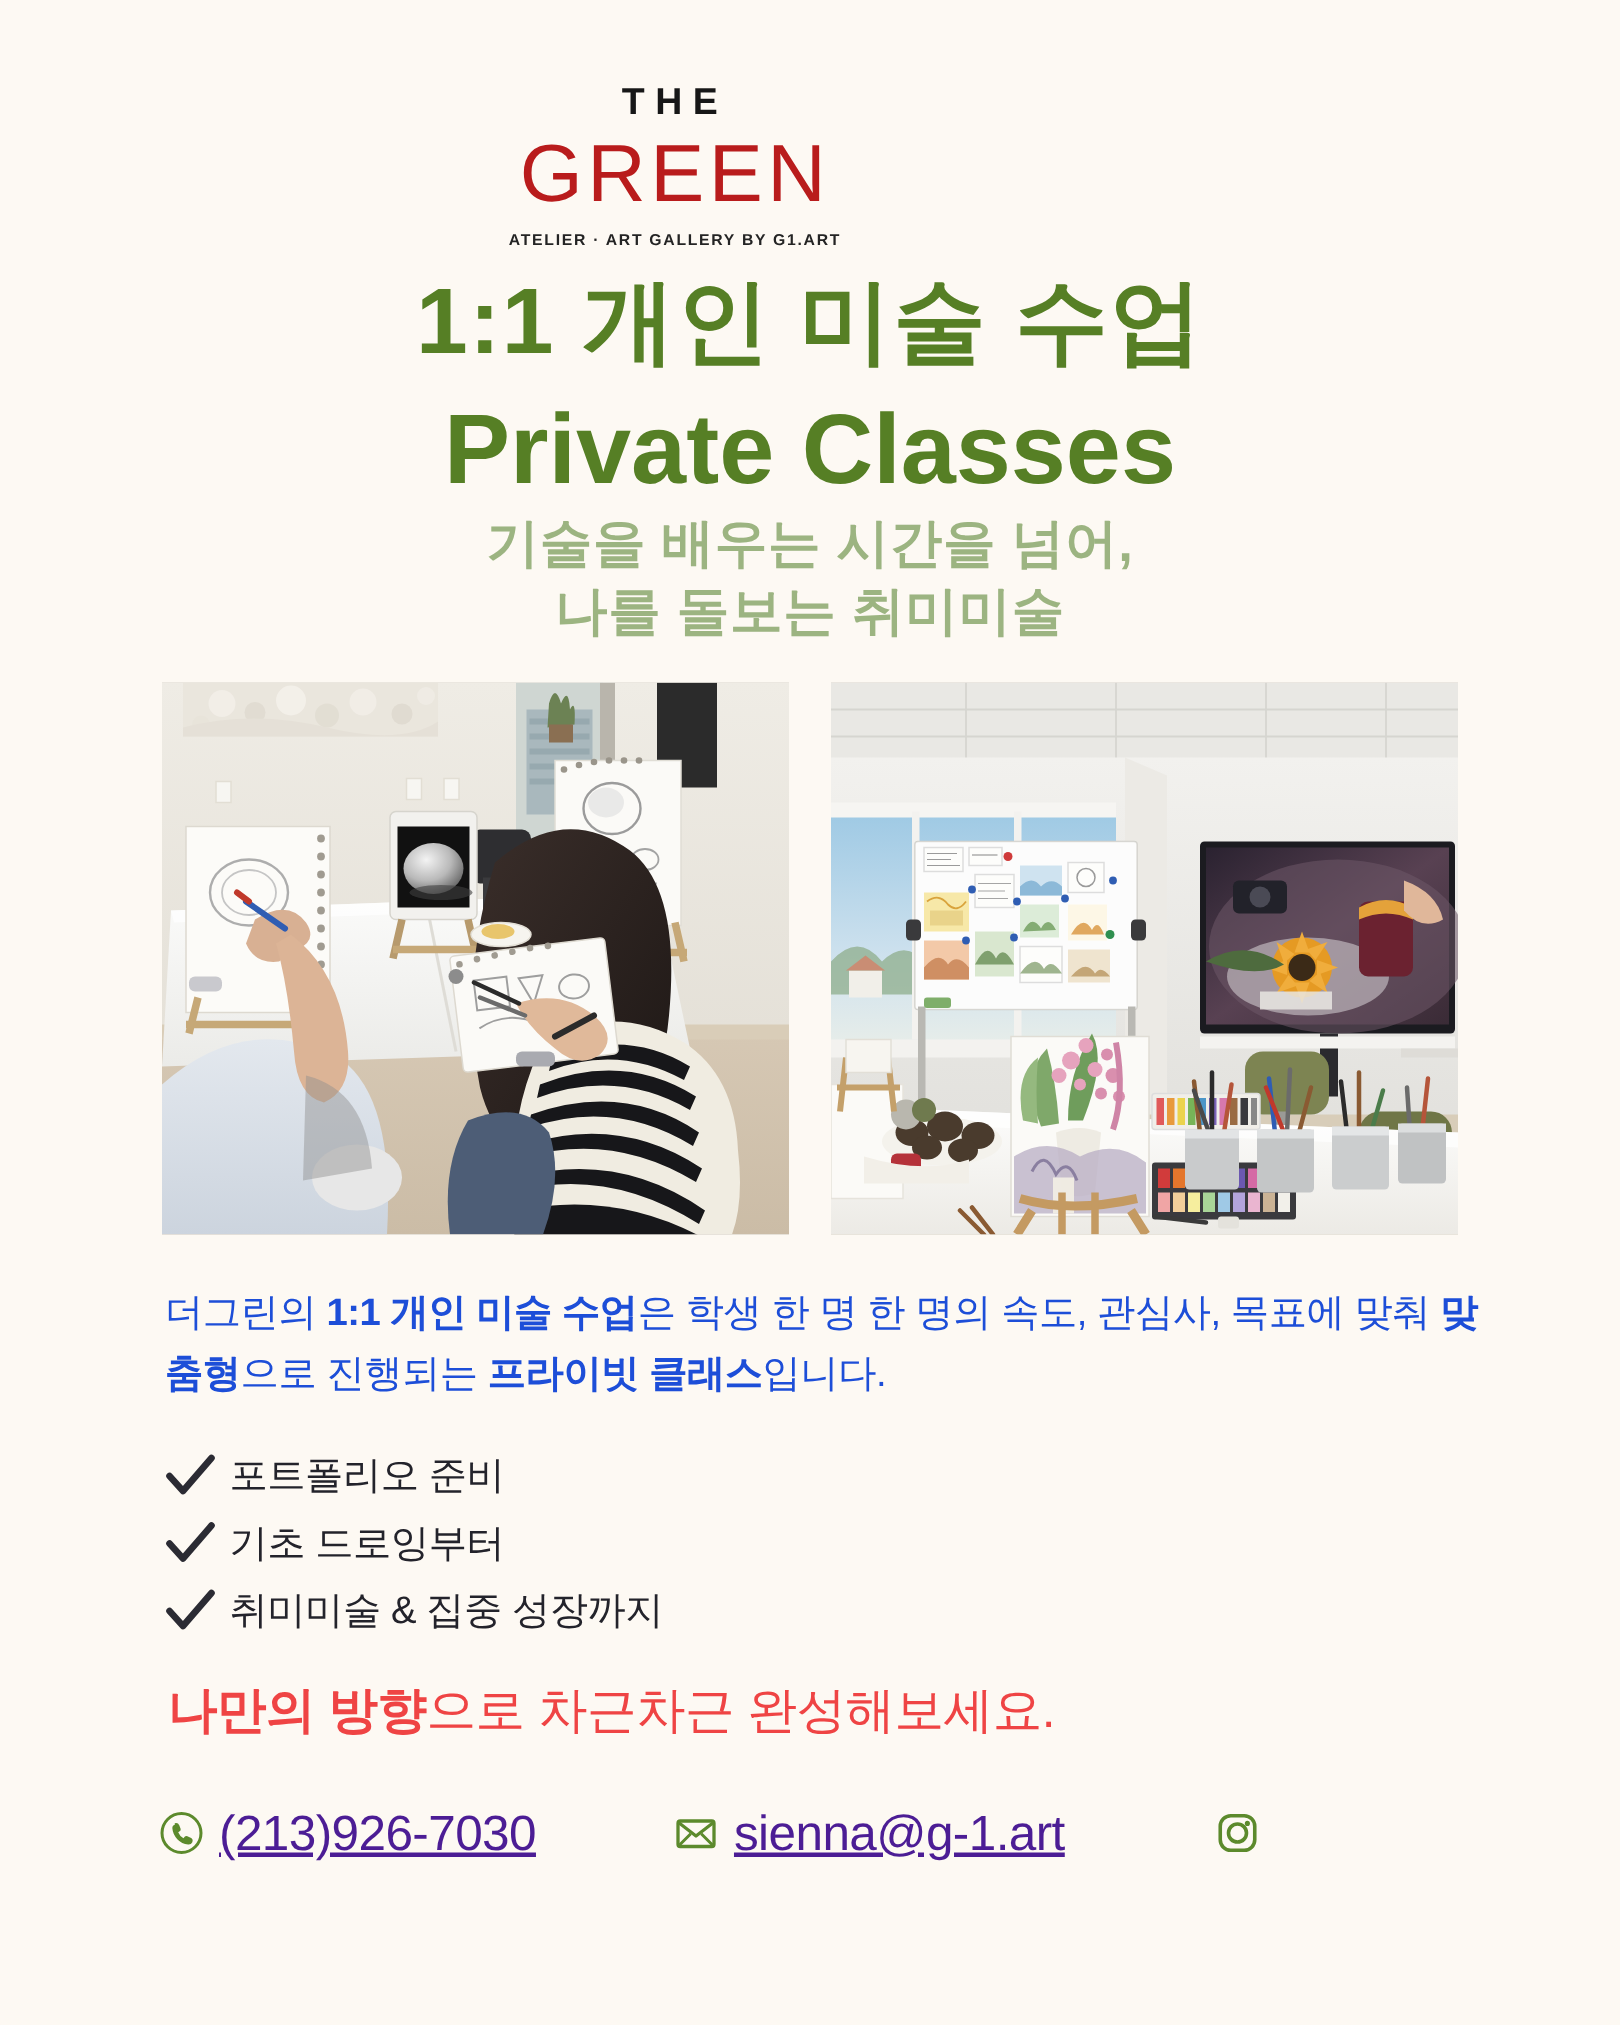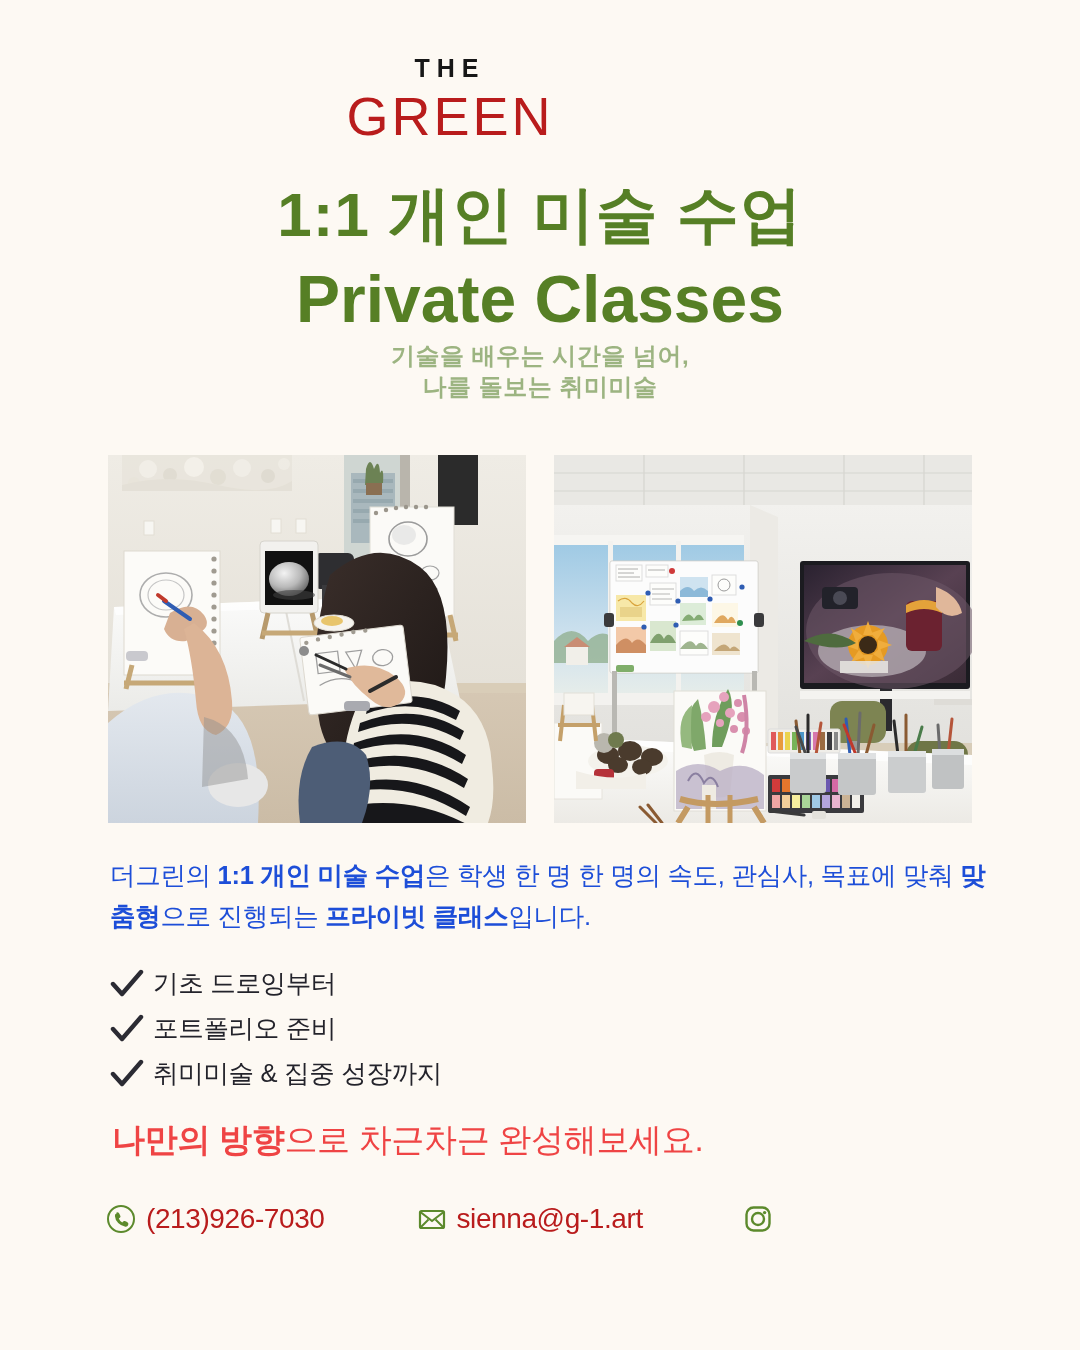--- a/index.html
+++ b/index.html
@@ -51,21 +51,21 @@
   }
   .headline .en{
     display:block; font-size:66px; margin-top:22px; letter-spacing:0px;
   }
 
   
   .subhead{
     position:absolute; top:341px; left:0; width:1080px;
     text-align:center;
     color:#9cb481;
-    font-size:24px; font-weight:800; line-height:1.28;
+    font-size:35px; font-weight:800; line-height:1.28;
     letter-spacing:0.5px;
   }
   .subhead span{ display:block; }
 
   
   .photos{
     position:absolute; top:455px; left:108px;
     width:864px; height:368px;
     display:flex; justify-content:space-between;
   }
@@ -115,34 +115,36 @@
     display:flex; align-items:center;
   }
   .contact{
     display:flex; align-items:center;
   }
   .contact .ficon{
     width:30px; height:30px; flex:0 0 30px; margin-right:10px;
   }
   .contact .ficon svg{ display:block; }
   .contact .ftext{
-    color:#b91c1c; font-size:28px; letter-spacing:-0.4px;
+    color:#4c1d95; font-size:33px; letter-spacing:-0.4px;
     white-space:nowrap;
+    text-decoration:underline;
   }
   .c-phone{ margin-right:92px; }
   .c-mail { margin-right:100px; }
 </style>
 </head>
 <body>
 
 <div class="poster">
 
   <div class="logo">
     <div class="logo-the">THE</div>
     <div class="logo-green">GREEN</div>
+    <div class="logo-tag">ATELIER · ART GALLERY BY G1.ART</div>
   </div>
 
   <div class="headline">
     <span class="ko">1:1 개인 미술 수업</span>
     <span class="en">Private Classes</span>
   </div>
 
   <div class="subhead">
     <span>기술을 배우는 시간을 넘어,</span>
     <span>나를 돌보는 취미미술</span>
@@ -597,30 +599,30 @@
   </div>
 
   <div class="checklist">
 
     <div class="check-item">
       <span class="check-mark">
         <svg width="34" height="30" viewBox="0 0 34 30">
             <path d="M3 15 L12 25 L31 3" fill="none" stroke="#2b2b33" stroke-width="4.4" stroke-linecap="round" stroke-linejoin="round"></path>
           </svg>
       </span>
-      <span class="check-text">기초 드로잉부터</span>
+      <span class="check-text">포트폴리오 준비</span>
     </div>
 
     <div class="check-item">
       <span class="check-mark">
         <svg width="34" height="30" viewBox="0 0 34 30">
             <path d="M3 15 L12 25 L31 3" fill="none" stroke="#2b2b33" stroke-width="4.4" stroke-linecap="round" stroke-linejoin="round"></path>
           </svg>
       </span>
-      <span class="check-text">포트폴리오 준비</span>
+      <span class="check-text">기초 드로잉부터</span>
     </div>
 
     <div class="check-item">
       <span class="check-mark">
         <svg width="34" height="30" viewBox="0 0 34 30">
             <path d="M3 15 L12 25 L31 3" fill="none" stroke="#2b2b33" stroke-width="4.4" stroke-linecap="round" stroke-linejoin="round"></path>
           </svg>
       </span>
       <span class="check-text">취미미술 &amp; 집중 성장까지</span>
     </div>

